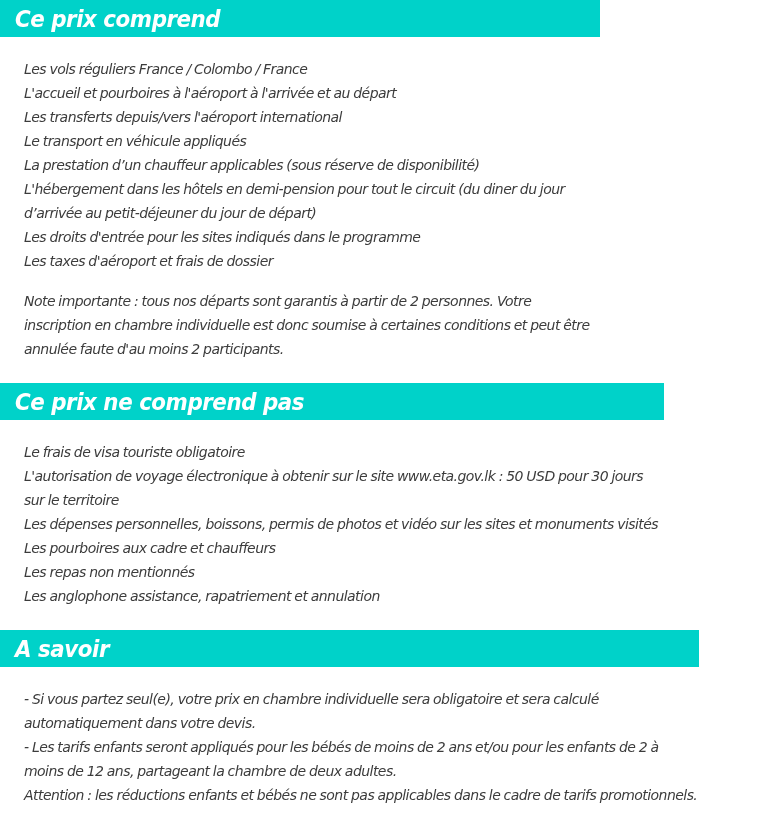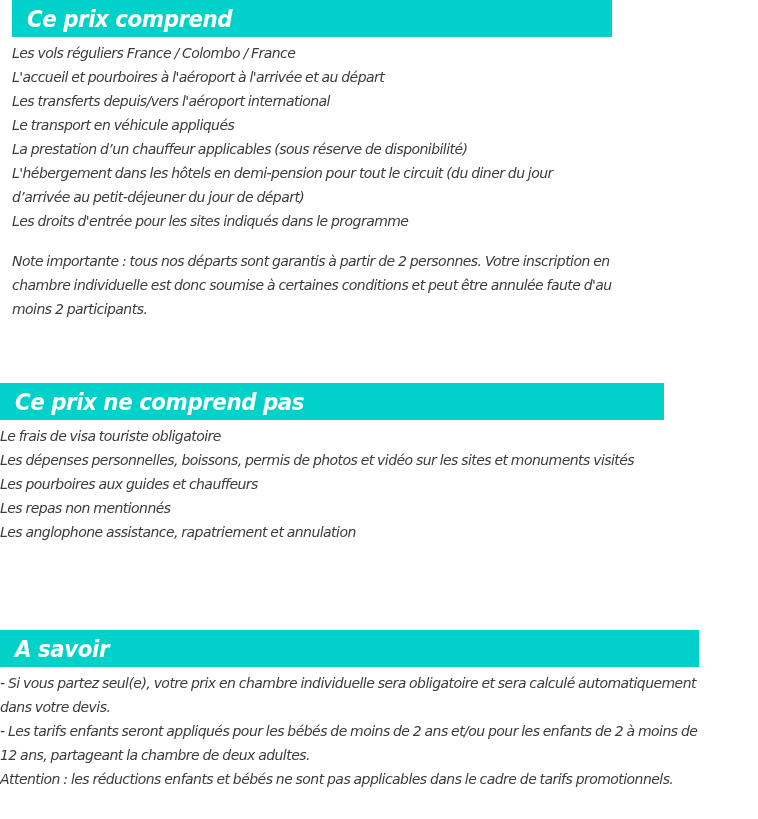--- a/index.html
+++ b/index.html
@@ -32,54 +32,56 @@
     }
     .content {
       font-style: italic;
       font-size: 14px;
       line-height: 24px;
       letter-spacing: -0.55px;
       word-spacing: -0.5px;
       color: #3c3c3c;
     }
     .content p { margin: 0; }
-    .list { padding-top: 4px; }
+    .list { padding-top: 20px; margin-left: 24px; }
     .note { margin-top: 16px !important; }
-    #sec1 { position: absolute; top: 0; left: 12px; width: 600px; }
+    #sec1 { position: absolute; top: 0; left: 0; width: 600px; }
     #sec2 { position: absolute; top: 383px; left: 0; width: 664px; }
     #sec3 { position: absolute; top: 630px; left: 0; width: 699px; }
     .section { position: relative; }
   </style>
 </head>
 <body>
 
 <div id="sec1" class="section">
   <div class="section-header">
     <h2>Ce prix comprend</h2>
   </div>
   <div class="content list">
     <p>Les vols réguliers France / Colombo / France</p>
     <p>L'accueil et pourboires à l'aéroport à l'arrivée et au départ</p>
     <p>Les transferts depuis/vers l'aéroport international</p>
     <p>Le transport en véhicule appliqués</p>
     <p>La prestation d’un chauffeur applicables (sous réserve de disponibilité)</p>
     <p>L'hébergement dans les hôtels en demi-pension pour tout le circuit (du diner du jour d’arrivée au petit-déjeuner du jour de départ)</p>
     <p>Les droits d'entrée pour les sites indiqués dans le programme</p>
+    <p>Les taxes d'aéroport et frais de dossier</p>
     <p class="note">Note importante : tous nos départs sont garantis à partir de 2 personnes. Votre inscription en chambre individuelle est donc soumise à certaines conditions et peut être annulée faute d'au moins 2 participants.</p>
   </div>
 </div>
 
 <div id="sec2" class="section">
   <div class="section-header">
     <h2>Ce prix ne comprend pas</h2>
   </div>
   <div class="content list">
     <p>Le frais de visa touriste obligatoire</p>
+    <p>L'autorisation de voyage électronique à obtenir sur le site www.eta.gov.lk : 50 USD pour 30 jours sur le territoire</p>
     <p>Les dépenses personnelles, boissons, permis de photos et vidéo sur les sites et monuments visités</p>
-    <p>Les pourboires aux guides et chauffeurs</p>
+    <p>Les pourboires aux cadre et chauffeurs</p>
     <p>Les repas non mentionnés</p>
     <p>Les anglophone assistance, rapatriement et annulation</p>
   </div>
 </div>
 
 <div id="sec3" class="section">
   <div class="section-header">
     <h2>A savoir</h2>
   </div>
   <div class="content list">

